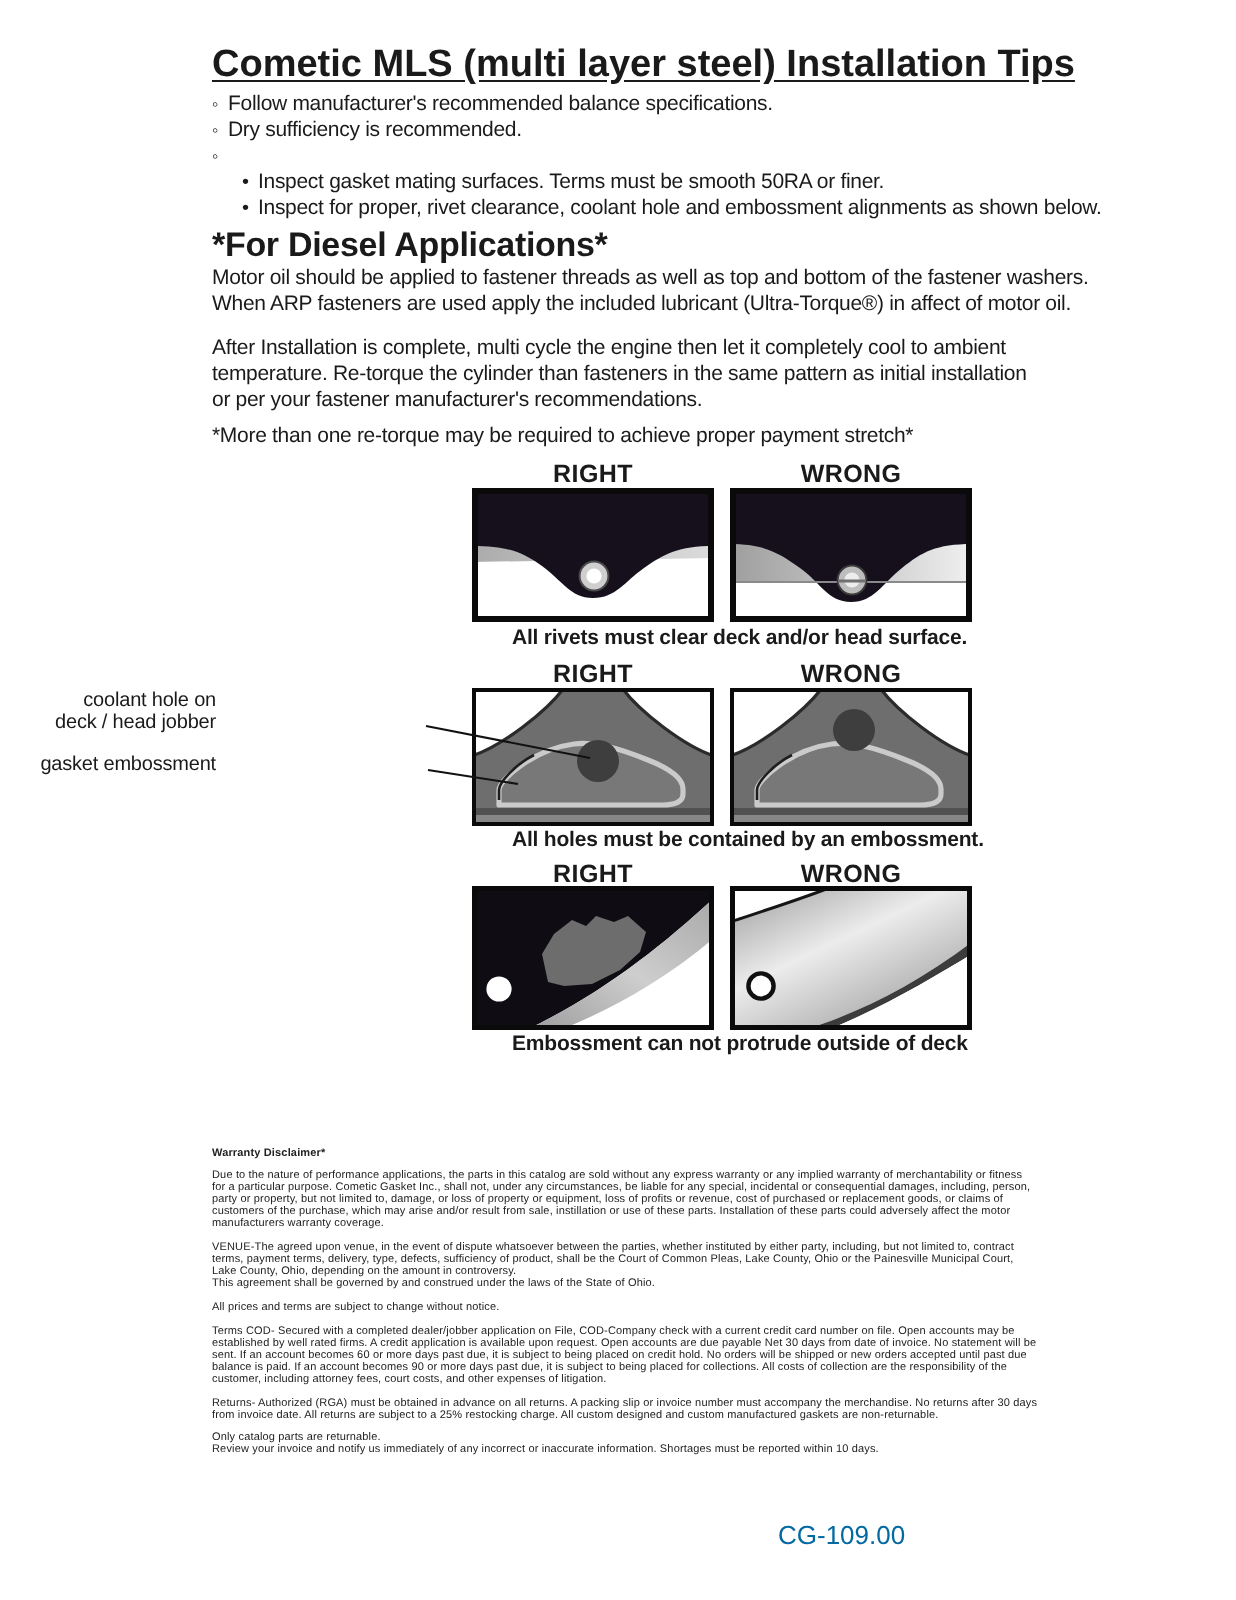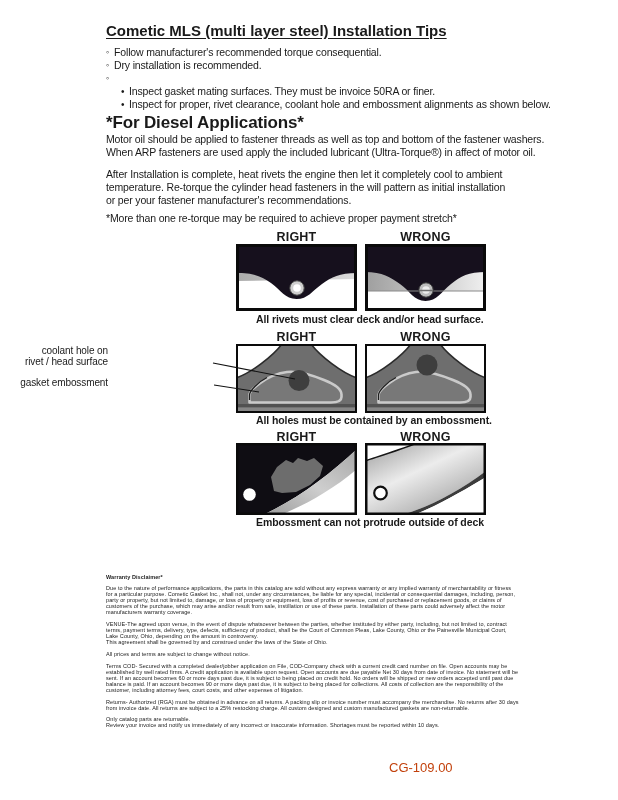--- a/index.html
+++ b/index.html
@@ -3,21 +3,21 @@
 <meta charset="utf-8">
 <style>
   html,body{margin:0;padding:0;background:#ffffff;}
   .page{
     position:relative; width:618px; height:800px; background:#fff;
     font-family:"Liberation Sans", sans-serif; color:#1a1a1a; overflow:hidden;
   }
   
   .doc-title{
     position:absolute; left:106px; top:22px;
-    font-size:15px; font-weight:bold; letter-spacing:0;
+    font-size:19px; font-weight:bold; letter-spacing:0;
     text-decoration:underline; text-underline-offset:2px; white-space:nowrap;
   }
   
   .tips{position:absolute; left:106px; top:46px; font-size:10.5px; letter-spacing:-0.15px;}
   .tip-line{line-height:13px; white-space:nowrap; display:flex;}
   .tip-bullet{width:8px; display:inline-block; font-size:9px; line-height:13px;}
   .tip-sub{padding-left:15px;}
   .tip-sub .tip-bullet{font-size:10px;}
   
   .diesel{position:absolute; left:106px; top:117px; font-size:10.5px; letter-spacing:-0.15px;}
@@ -44,60 +44,60 @@
   }
   .leader-overlay{position:absolute; left:0; top:0; width:618px; height:334px; pointer-events:none;}
   
   .legal{
     position:absolute; left:106px; top:574px; width:413px;
     font-size:5.5px; line-height:6.1px; letter-spacing:0.08px; color:#222;
   }
   .legal-heading{font-weight:bold; margin-bottom:5px;}
   .legal-block{margin-bottom:5.5px;}
   
-  .page-number{position:absolute; left:389px; top:760px; font-size:13px; color:#c2410c; white-space:nowrap;}
+  .page-number{position:absolute; left:389px; top:760px; font-size:13px; color:#0369a1; white-space:nowrap;}
 </style>
 </head>
 <body>
 
 <div class="page">
 
   <div class="doc-title">Cometic MLS (multi layer steel) Installation Tips</div>
 
   <div class="tips">
     <div class="tip-line">
       <span class="tip-bullet">◦</span>
-      <span>Follow manufacturer's recommended torque consequential.</span>
+      <span>Follow manufacturer's recommended balance specifications.</span>
     </div>
     <div class="tip-line">
       <span class="tip-bullet">◦</span>
-      <span>Dry installation is recommended.</span>
+      <span>Dry sufficiency is recommended.</span>
     </div>
     <div class="tip-line">
       <span class="tip-bullet">◦</span>
     </div>
     <div class="tip-line tip-sub">
       <span class="tip-bullet">•</span>
-      <span>Inspect gasket mating surfaces.  They must be invoice 50RA or finer.</span>
+      <span>Inspect gasket mating surfaces.  Terms must be smooth 50RA or finer.</span>
     </div>
     <div class="tip-line tip-sub">
       <span class="tip-bullet">•</span>
       <span>Inspect for proper, rivet clearance, coolant hole and embossment alignments as shown below.</span>
     </div>
   </div>
 
   <div class="diesel">
     <div class="diesel-heading">*For Diesel Applications*</div>
     <p class="p1">
       <span class="pline" style="display:block">Motor oil should be applied to fastener threads as well as top and bottom of the fastener washers.</span>
       <span class="pline" style="display:block">When ARP fasteners are used apply the included lubricant (Ultra-Torque®) in affect of motor oil.</span>
     </p>
     <p class="p2">
-      <span class="pline" style="display:block">After Installation is complete, heat rivets the engine then let it completely cool to ambient</span>
-      <span class="pline" style="display:block">temperature. Re-torque the cylinder head fasteners in the will pattern as initial installation</span>
+      <span class="pline" style="display:block">After Installation is complete, multi cycle the engine then let it completely cool to ambient</span>
+      <span class="pline" style="display:block">temperature. Re-torque the cylinder than fasteners in the same pattern as initial installation</span>
       <span class="pline" style="display:block">or per your fastener manufacturer's recommendations.</span>
     </p>
     <p>*More than one re-torque may be required to achieve proper payment stretch*</p>
   </div>
 
   <div class="diagrams">
 
     <div class="dlabel" style="left:236px; top:4px;">RIGHT</div>
     <div class="dlabel" style="left:365px; top:4px;">WRONG</div>
 
@@ -137,21 +137,21 @@
         <rect x="1.5" y="1.5" width="118" height="64" fill="none" stroke="#0a0a0a" stroke-width="3"></rect>
       </svg>
     </div>
     <div class="dcaption" style="top:88px;">All rivets must clear deck and/or head surface.</div>
 
     <div class="dlabel" style="left:236px; top:104px;">RIGHT</div>
     <div class="dlabel" style="left:365px; top:104px;">WRONG</div>
 
     <div class="annot" style="top:120px;">
       <div>coolant hole on</div>
-      <div>rivet / head surface</div>
+      <div>deck / head jobber</div>
     </div>
     <div class="annot" style="top:152px;">
       <div>gasket embossment</div>
     </div>
 
     <div class="dpanel" style="left:236px; top:118px;">
       <svg width="121" height="69" viewBox="0 0 121 69">
         <rect width="121" height="69" fill="#6e6e6e"></rect>
         <path d="M0 0 H46 C37 12 15 29 0 34 Z" fill="#ffffff"></path>
         <path d="M121 0 H75 C84 12 106 29 121 34 Z" fill="#ffffff"></path>

